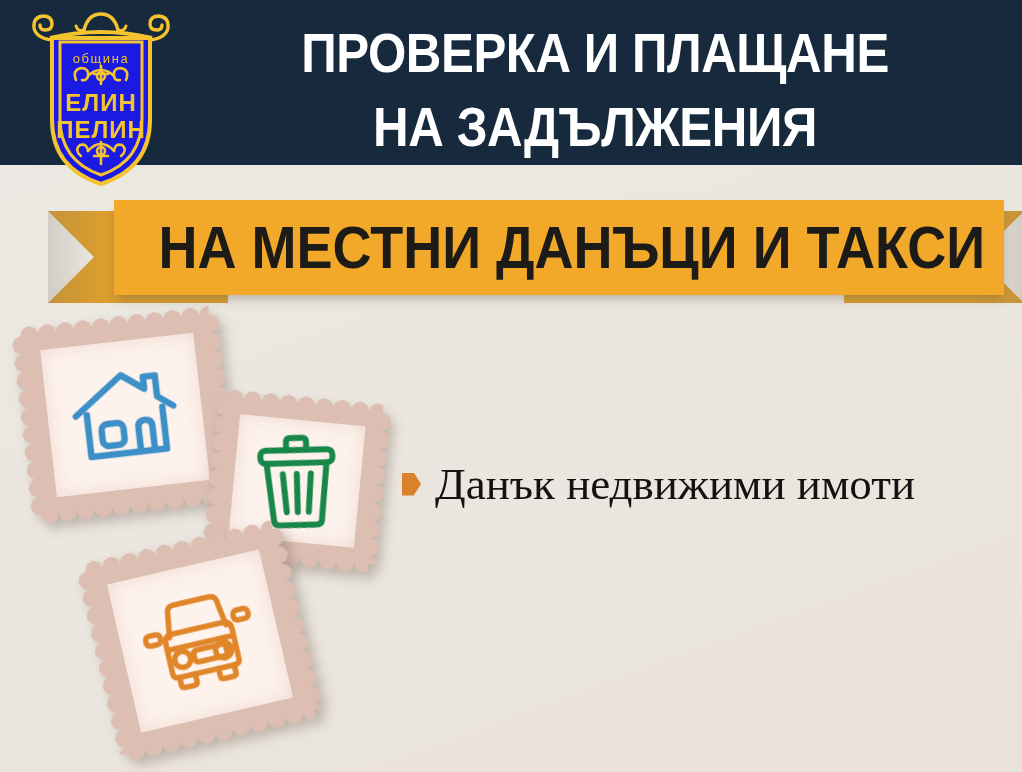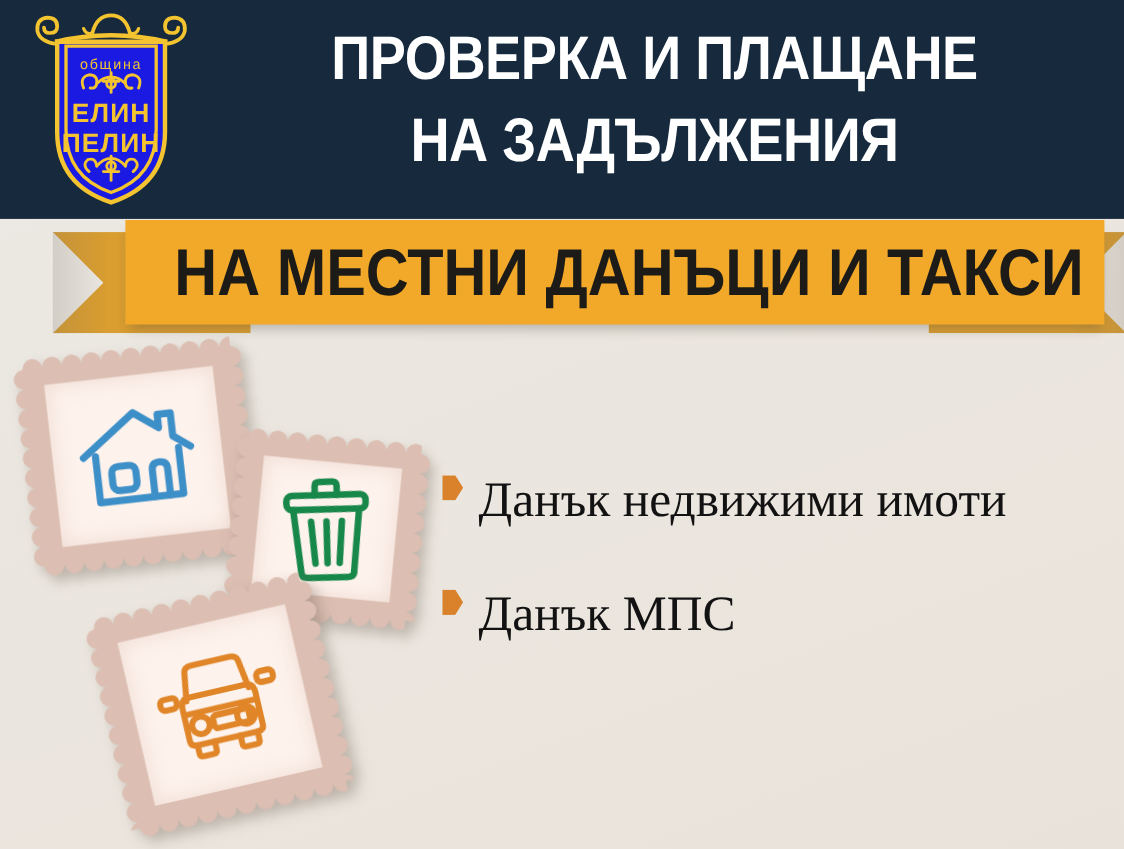--- a/index.html
+++ b/index.html
@@ -14,21 +14,21 @@
     overflow: hidden;
     font-family: "Liberation Sans", sans-serif;
     background: linear-gradient(160deg, #eceae5 0%, #ebe7e0 40%, #e9e2da 100%);
   }
 
   
   .header {
     position: absolute;
     left: 0; top: 0;
     width: 1022px;
-    height: 199px;
+    height: 165px;
     background: #17293d;
     z-index: 5;
   }
   .header-title {
     position: absolute;
     left: 180px;
     top: 16px;
     width: 830px;
     text-align: center;
     color: #ffffff;
@@ -183,20 +183,21 @@
   
   .bullets {
     position: absolute;
     left: 402px;
     top: 432px;
     width: 610px;
     z-index: 3;
   }
   .bullet-row {
     display: flex;
+    align-items: center;
     height: 104px;
   }
   .bullet-marker {
     flex: 0 0 auto;
     width: 19px;
     height: 23px;
     margin-right: 14px;
     background: #d9822b;
     clip-path: polygon(0 0, 62% 0, 100% 50%, 62% 100%, 0 100%);
   }
@@ -323,19 +324,15 @@
         </g>
       </svg>
     </div>
   </div>
 
   <div class="bullets">
     <div class="bullet-row">
       <span class="bullet-marker"></span>
       <span class="bullet-label">Данък недвижими имоти</span>
     </div>
-    <div class="bullet-row">
-      <span class="bullet-marker"></span>
-      <span class="bullet-label">Данък МПС</span>
-    </div>
   </div>
 
 </div>
 
 </body></html>

